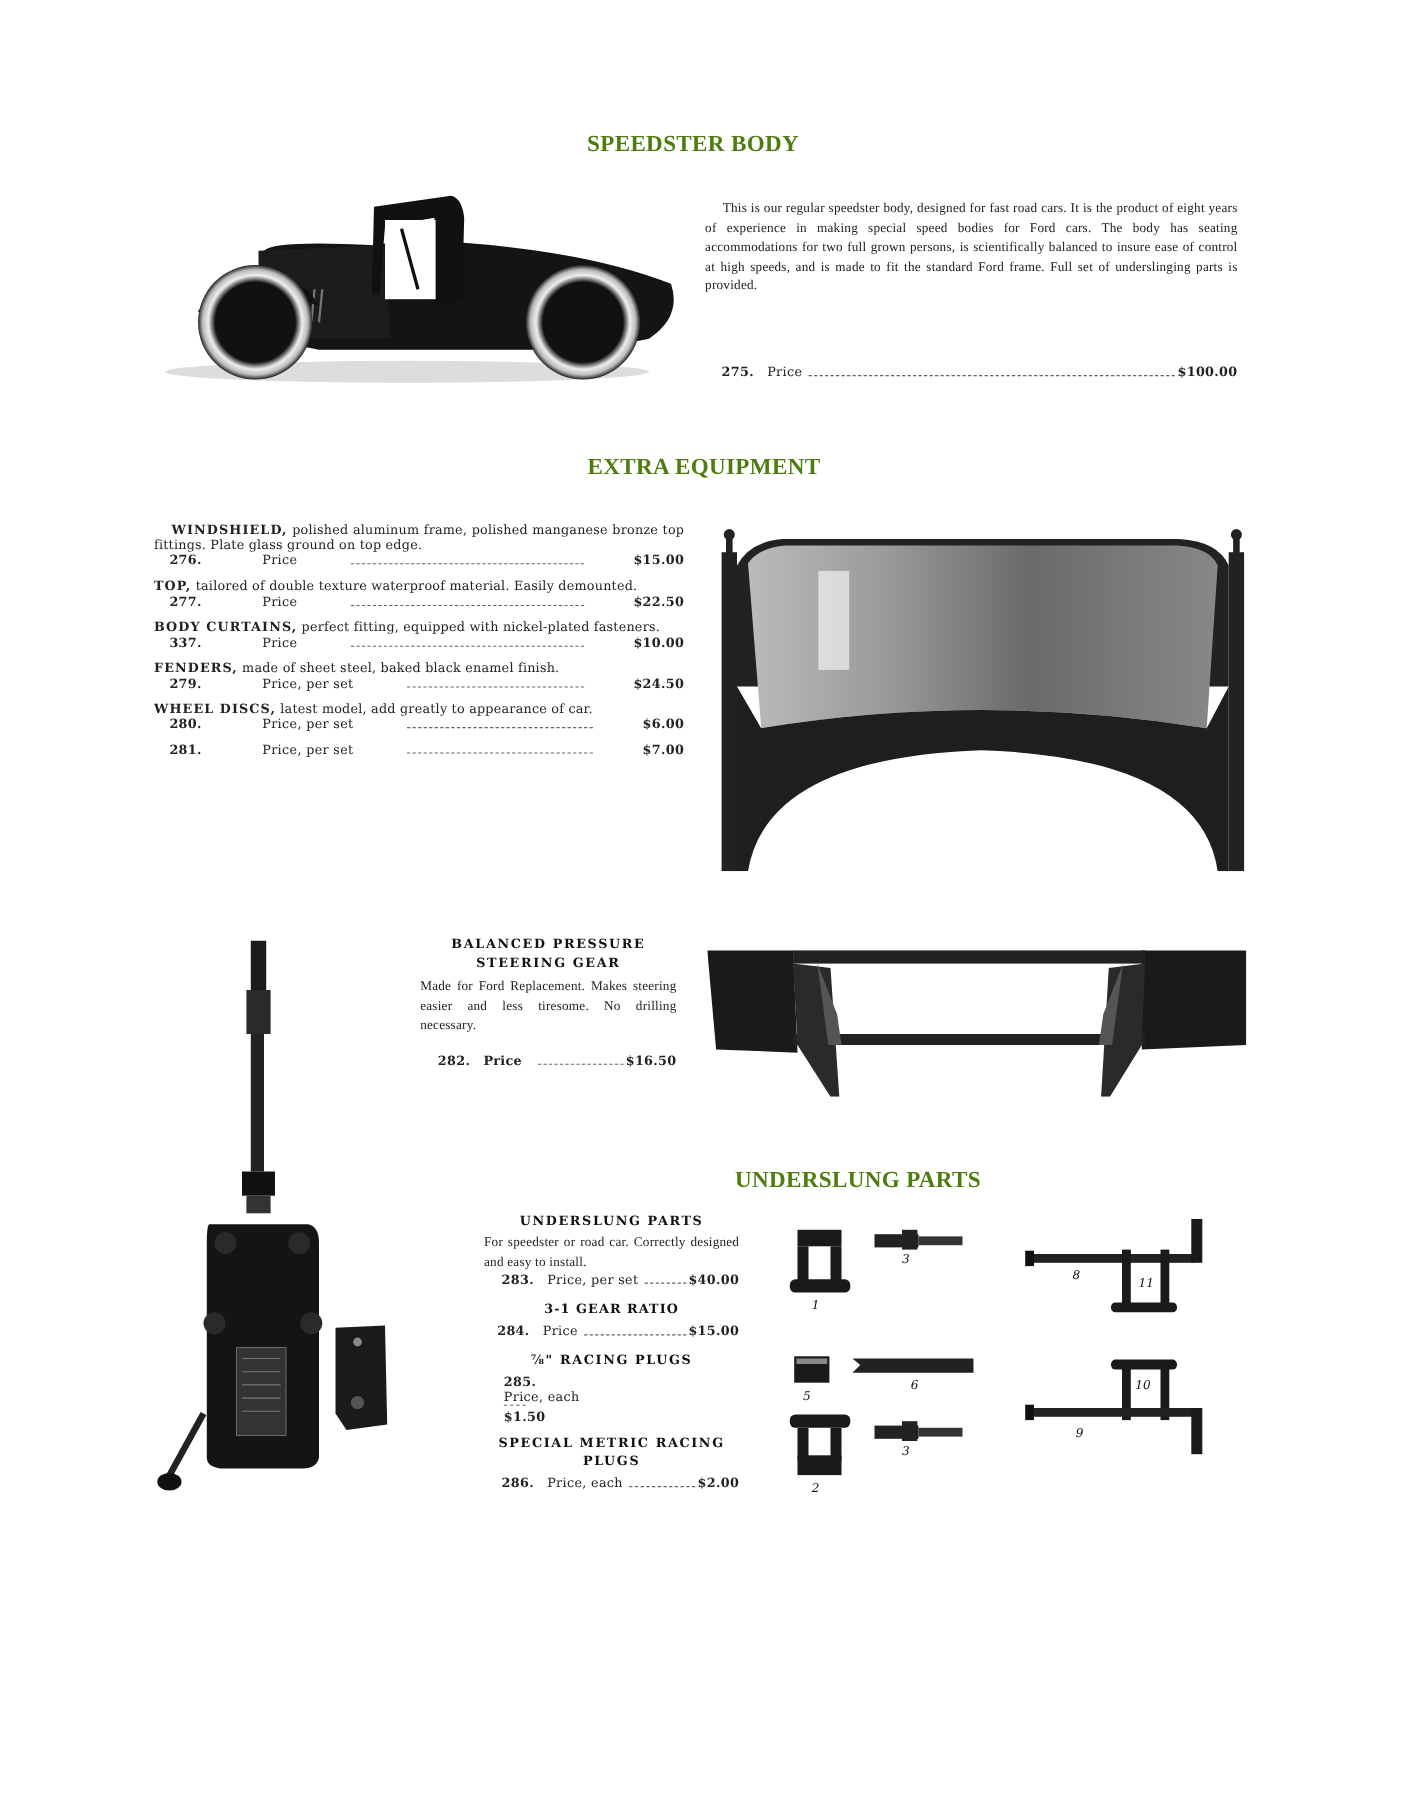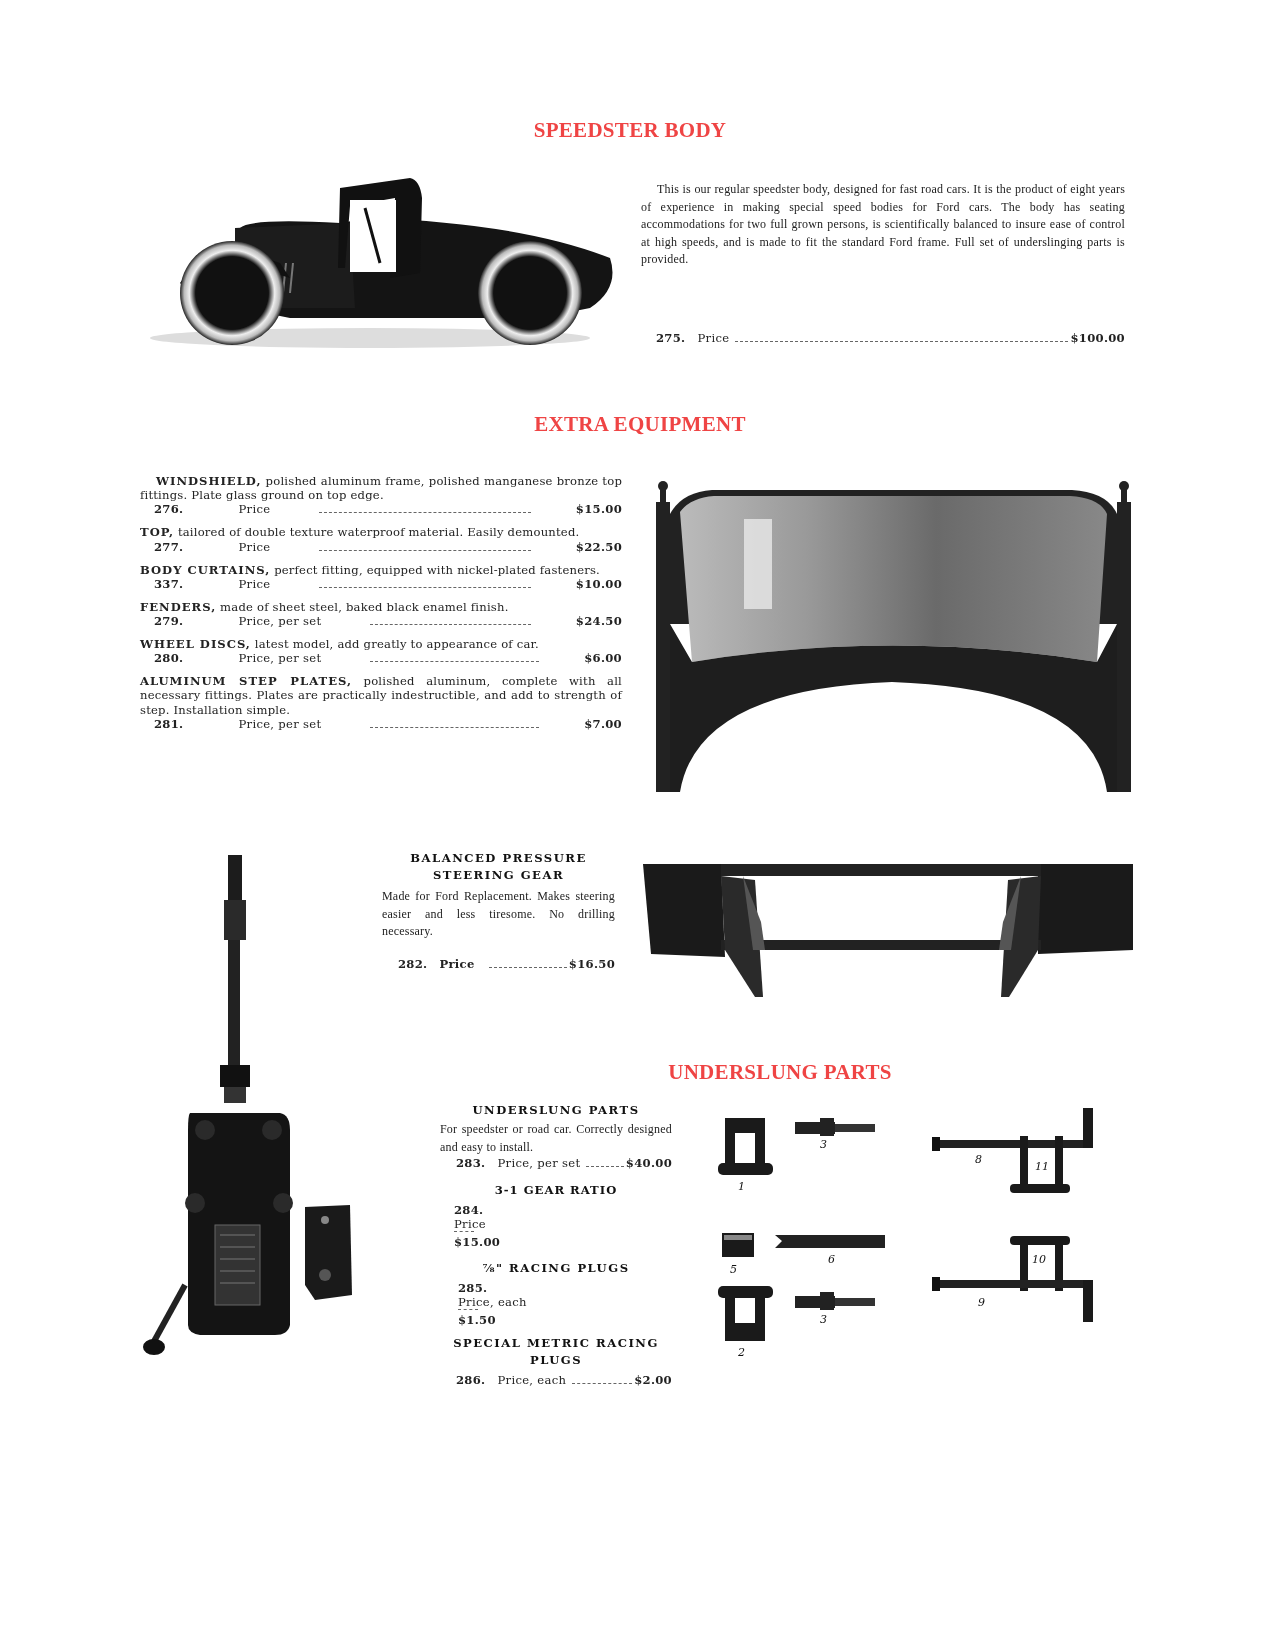--- a/index.html
+++ b/index.html
@@ -1,20 +1,20 @@
 <!DOCTYPE html>
 <html><head>
 <meta charset="utf-8">
 <style>
   html, body { margin:0; padding:0; background:#ffffff; }
   body { width:1275px; height:1650px; position:relative; overflow:hidden;
          font-family:"DejaVu Serif", serif; color:#1a1a1a; }
   .abs { position:absolute; }
   .heading { font-family:"Liberation Serif", serif; font-weight:bold; font-size:21px;
-             letter-spacing:0.3px; text-align:center; white-space:nowrap; color:#ef4444; }
+             letter-spacing:0.3px; text-align:center; white-space:nowrap; color:#4d7c0f; }
   .body-text { font-family:Liberation Serif, serif; font-size:12px; line-height:17.6px;
                text-align:justify; color:#222; letter-spacing:0.2px; }
   .small-text { font-family:"DejaVu Serif", serif; font-size:11.6px; line-height:14.2px;
                 text-align:justify; color:#222; letter-spacing:0.2px; }
   .sub-head { font-family:"DejaVu Serif", serif; font-weight:bold; font-size:11.6px;
               letter-spacing:1.5px; text-align:center; color:#111; line-height:17px; }
   .price-line { display:flex; align-items:baseline; white-space:nowrap;
                 font-family:"DejaVu Serif", serif; font-size:11.6px; color:#222; letter-spacing:0.3px; }
   .price-line .num { font-weight:bold; margin-right:12px; }
   .price-line .lbl { margin-right:4px; }
@@ -132,24 +132,20 @@
       <span>latest model, add greatly to appearance of car.</span>
     </div>
     <div class="price-line">
       <span class="num">280.</span>
       <span class="lbl">Price, per set</span>
       <span class="dots"></span>
       <span class="val">$6.00</span>
     </div>
   </div>
   <div class="item">
-    <div class="small-text">
-      <span class="kw">ALUMINUM STEP PLATES,</span>
-      <span>polished aluminum, complete with all necessary fittings. Plates are practically indestructible, and add to strength of step. Installation simple.</span>
-    </div>
     <div class="price-line">
       <span class="num">281.</span>
       <span class="lbl">Price, per set</span>
       <span class="dots"></span>
       <span class="val">$7.00</span>
     </div>
   </div>
 </div>
 
 <div class="abs" style="left:652px; top:474px; width:482px; height:318px;">
@@ -242,21 +238,21 @@
   <div class="sub-head" style="margin-bottom:2px;">UNDERSLUNG PARTS</div>
   <div class="body-text">For speedster or road car. Correctly designed and easy to install.</div>
   <div class="price-line" style="padding-left:16px;">
     <span class="num">283.</span>
     <span class="lbl">Price, per set</span>
     <span class="dots"></span>
     <span class="val">$40.00</span>
   </div>
 
   <div class="sub-head" style="margin-top:12px; letter-spacing:1px;">3-1 GEAR RATIO</div>
-  <div class="price-line" style="padding-left:12px; margin-top:4px;flex-direction:column;">
+  <div class="price-line" style="padding-left:12px; margin-top:4px;">
     <span class="num">284.</span>
     <span class="lbl">Price</span>
     <span class="dots"></span>
     <span class="val">$15.00</span>
   </div>
 
   <div class="sub-head" style="margin-top:11px;">⅞" RACING PLUGS</div>
   <div class="price-line" style="padding-left:16px; margin-top:4px;flex-direction:column;">
     <span class="num">285.</span>
     <span class="lbl">Price, each</span>

